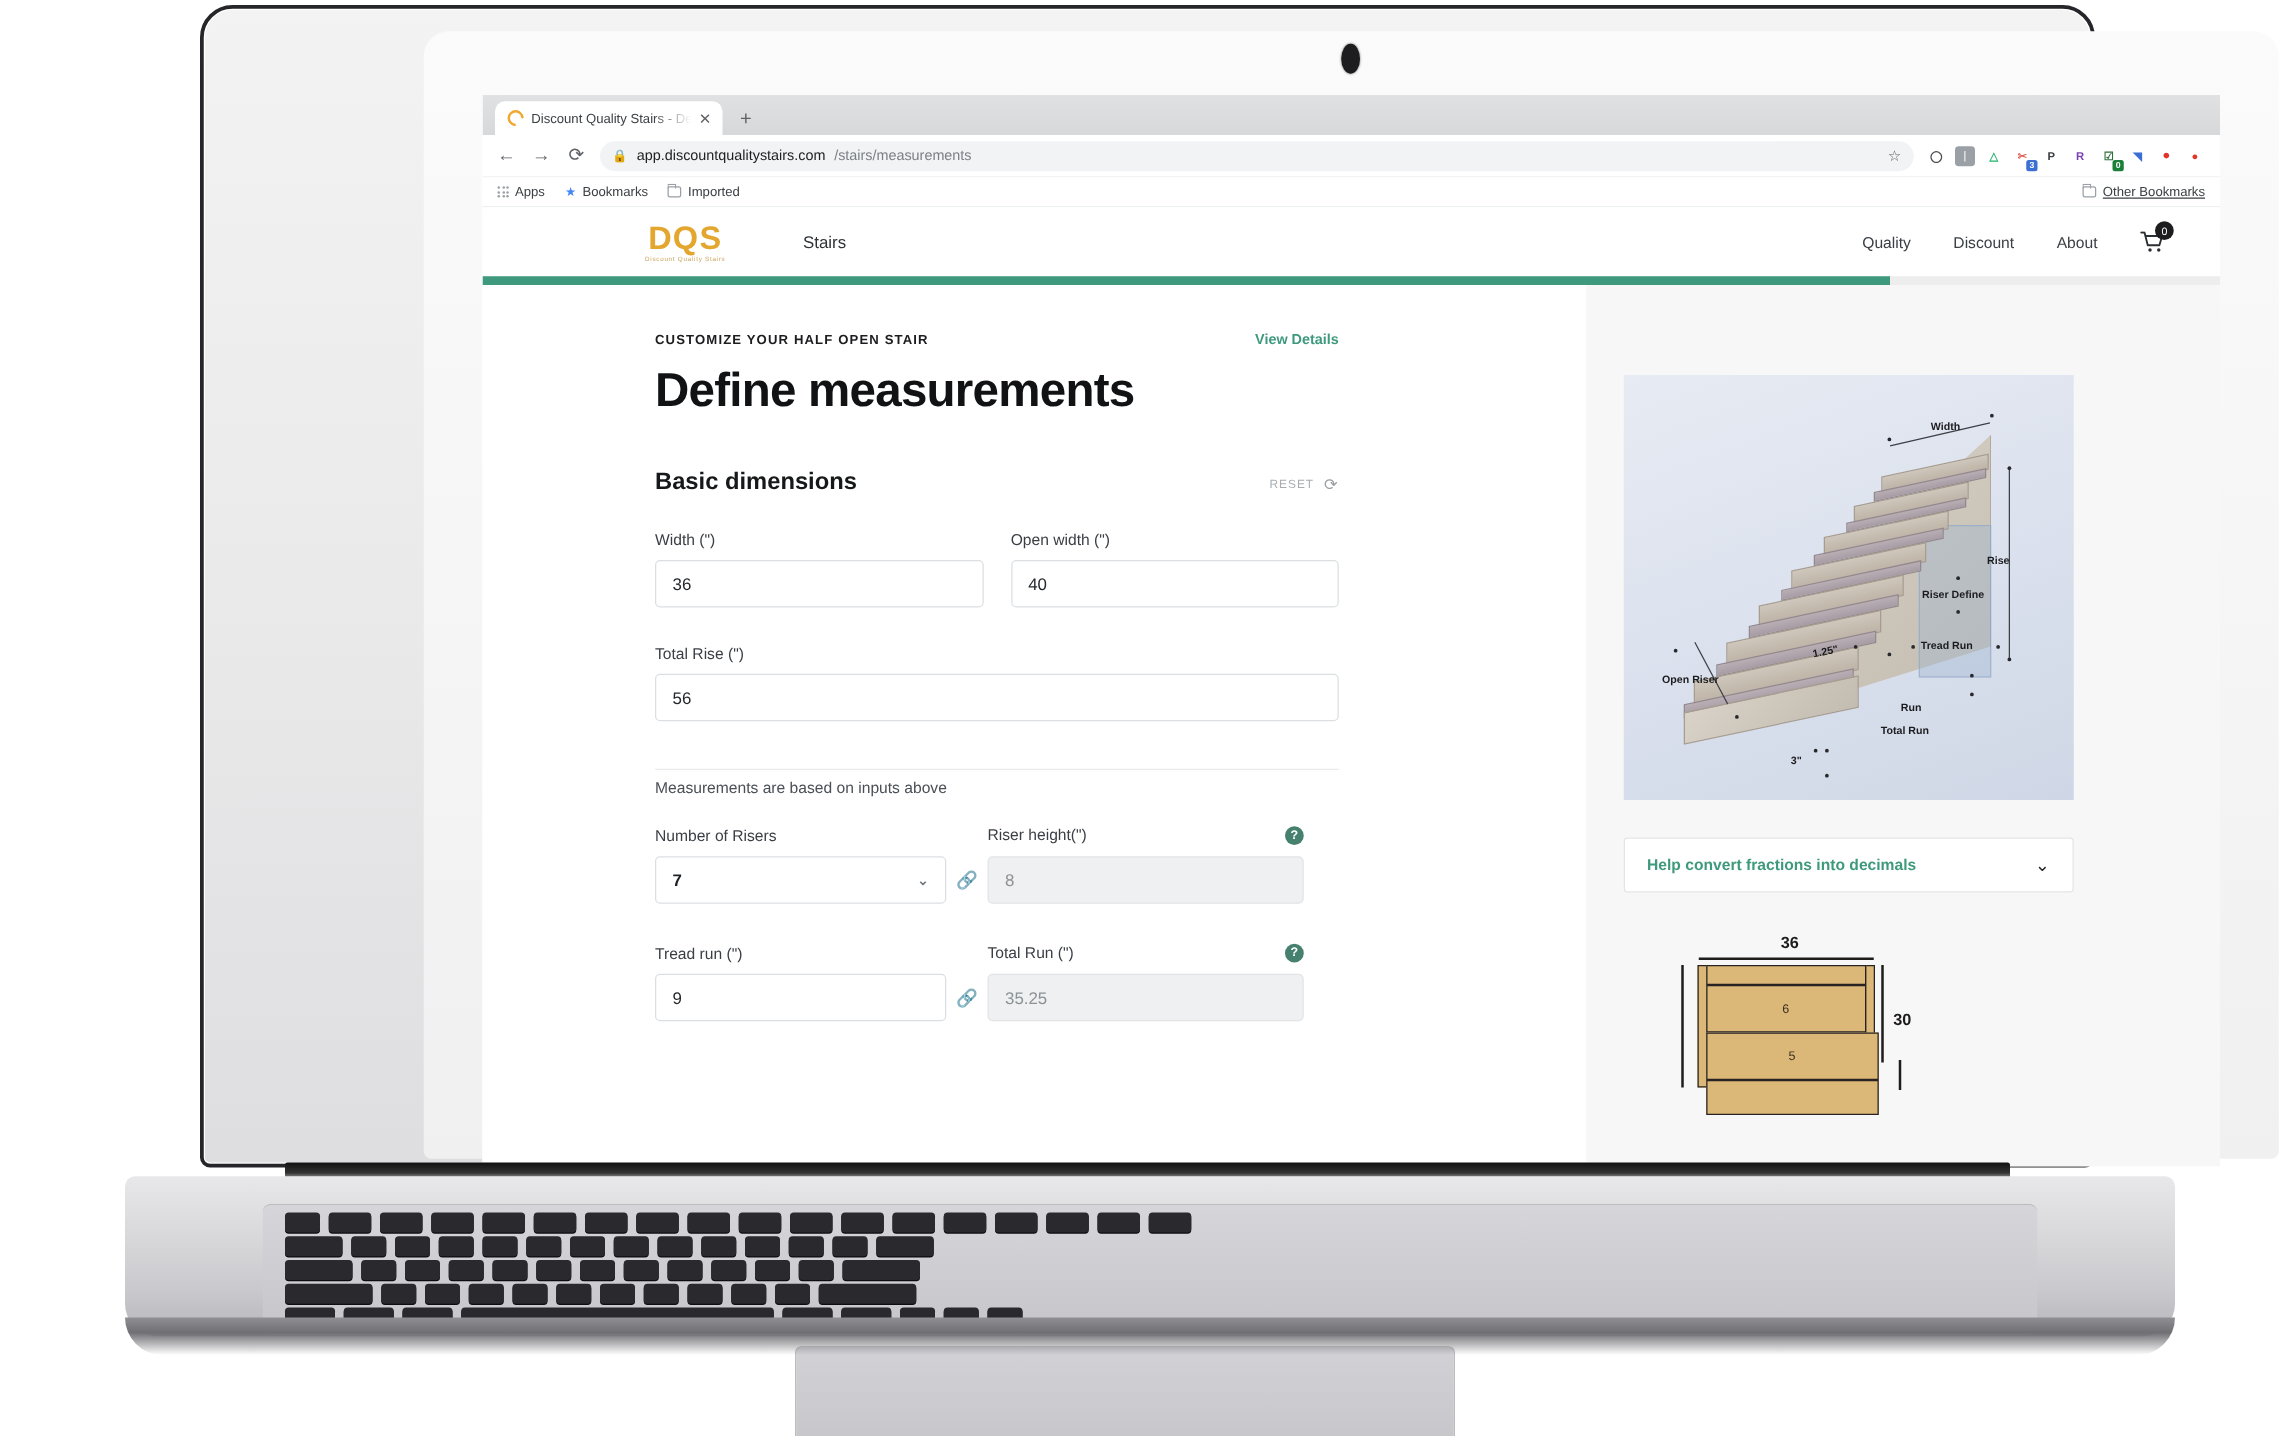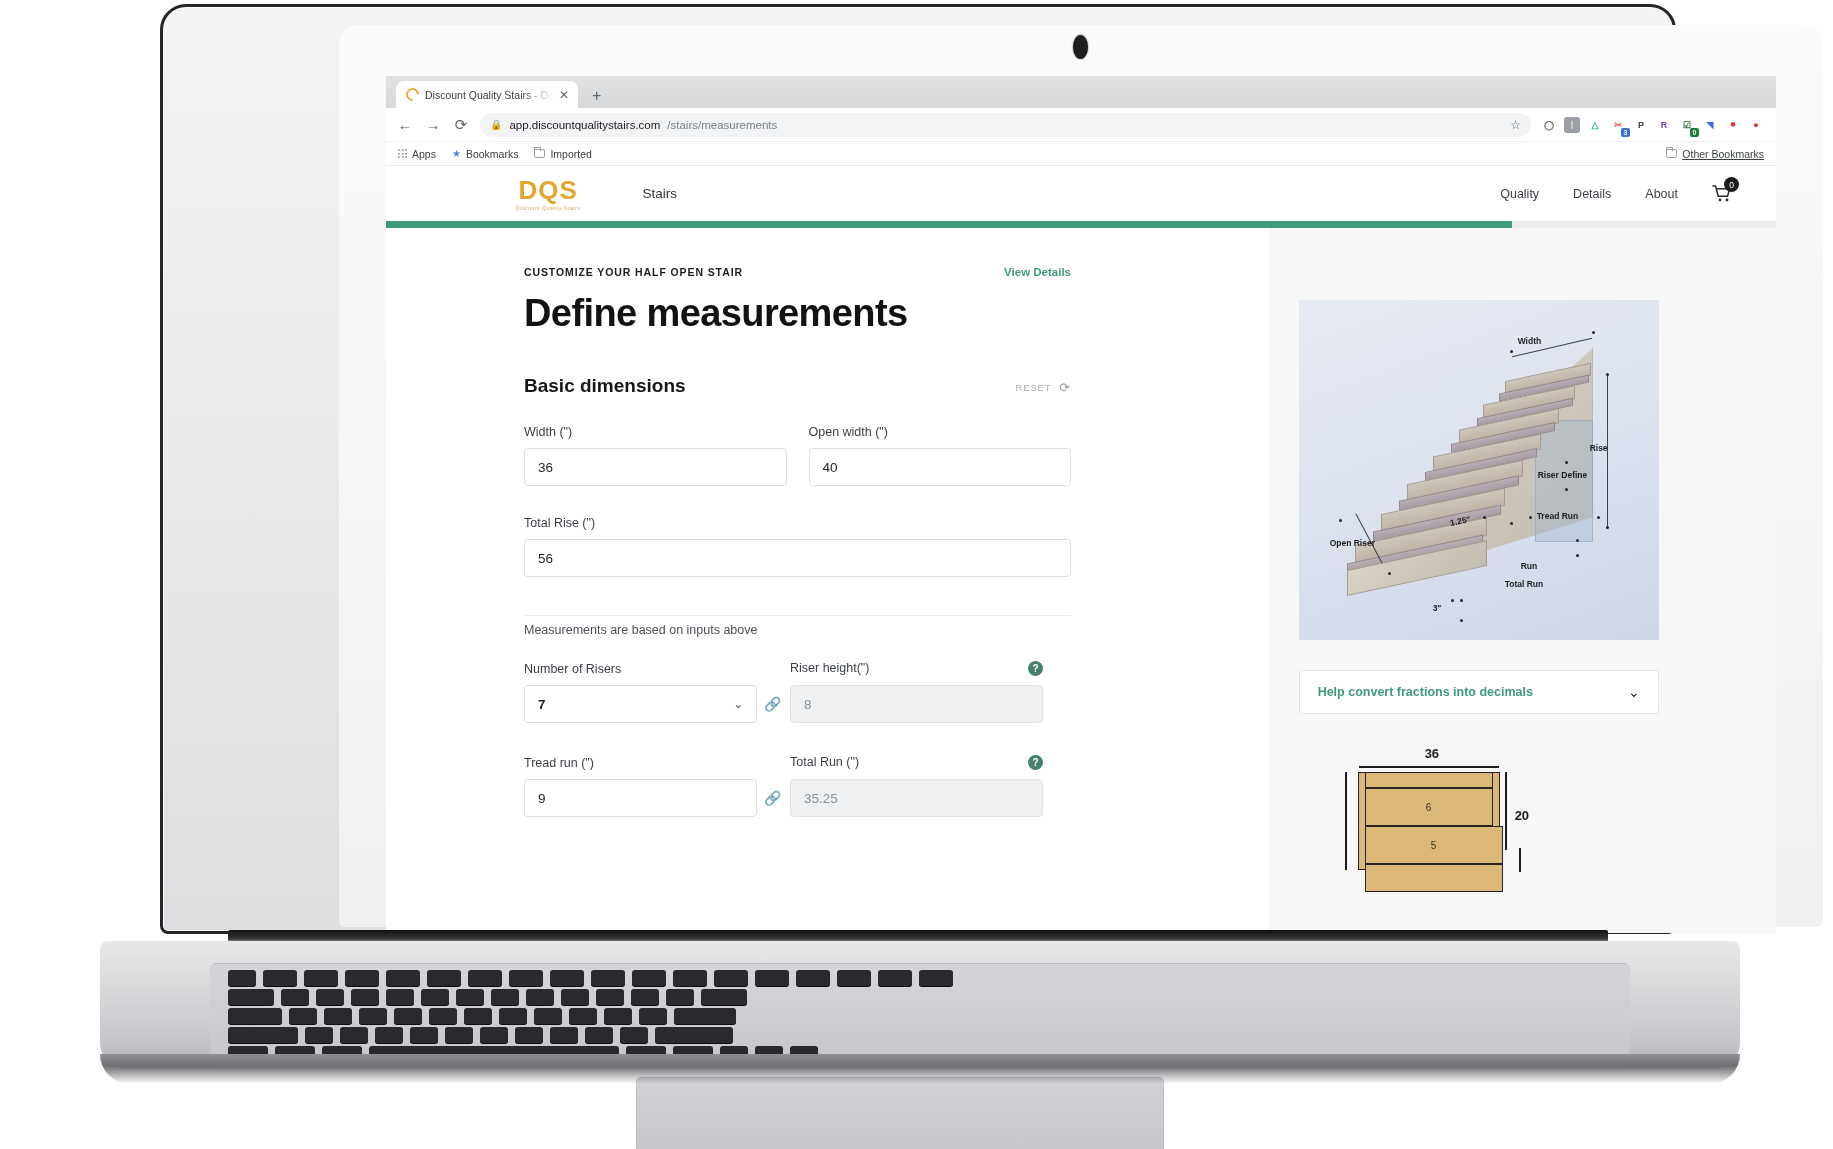--- a/index.html
+++ b/index.html
@@ -428,21 +428,21 @@
         <div class="site">
 
           <div class="site-header">
             <div class="logo-block">
               <span class="logo-dqs">DQS</span>
               <span class="logo-sub">Discount Quality Stairs</span>
             </div>
             <span class="nav-main">Stairs</span>
             <div class="nav-right">
               <span>Quality</span>
-              <span>Details</span>
+              <span>Discount</span>
               <span>About</span>
               <span class="cart-wrap">
                 <svg width="20" height="17" viewBox="0 0 20 17">
                   <path d="M1 1h2.6l2.6 10.2h9.3l2.2-7.4H5.2" fill="none" stroke="#2b2f33" stroke-width="1.5" stroke-linecap="round" stroke-linejoin="round"></path>
                   <circle cx="8" cy="15" r="1.4" fill="#2b2f33"></circle>
                   <circle cx="15" cy="15" r="1.4" fill="#2b2f33"></circle>
                 </svg>
                 <span class="cart-badge">0</span>
               </span>
             </div>
@@ -547,21 +547,21 @@
                 <div class="tread-top" style="left:100px;top:188px;width:120px;height:10px;transform:skewY(-12deg);"></div>
                 <div class="tread" style="left:82px;top:201px;width:124px;height:18px;transform:skewY(-12deg);"></div>
                 <div class="tread-top" style="left:74px;top:218px;width:128px;height:10px;transform:skewY(-12deg);"></div>
                 <div class="tread" style="left:56px;top:231px;width:132px;height:19px;transform:skewY(-12deg);"></div>
                 <div class="tread-top" style="left:48px;top:249px;width:136px;height:11px;transform:skewY(-12deg);"></div>
                 <div class="stringer" style="left:48px;top:255px;width:140px;height:26px;transform:skewY(-12deg);"></div>
 
                 <div class="dim-line" style="left:212px;top:47px;width:82px;height:1px;transform:rotate(-13deg);"></div>
                 <div class="dim-dot" style="left:211px;top:50px;"></div>
                 <div class="dim-dot" style="left:293px;top:31px;"></div>
-                <span class="dim-label" style="left:219px;top:36px;">Width</span>
+                <span class="dim-label" style="left:246px;top:36px;">Width</span>
 
                 <div class="dim-line" style="left:308px;top:74px;width:1px;height:154px;"></div>
                 <div class="dim-dot" style="left:307px;top:73px;"></div>
                 <div class="dim-dot" style="left:307px;top:226px;"></div>
                 <span class="dim-label" style="left:291px;top:143px;">Rise</span>
 
                 <div class="dim-dot" style="left:266px;top:161px;"></div>
                 <div class="dim-dot" style="left:266px;top:188px;"></div>
                 <span class="dim-label" style="left:239px;top:170px;">Riser Define</span>
 
@@ -591,21 +591,21 @@
               <div class="accordion">
                 <span class="accordion-label">Help convert fractions into decimals</span>
                 <span class="accordion-chev">⌄</span>
               </div>
 
               <div class="plan">
                 <span class="plan-num" style="left:126px;top:-4px;">36</span>
                 <div class="plan-dimline" style="left:60px;top:16px;width:140px;height:2px;"></div>
                 <div class="plan-dimline" style="left:46px;top:22px;width:2px;height:98px;"></div>
                 <div class="plan-dimline" style="left:206px;top:22px;width:2px;height:78px;"></div>
-                <span class="plan-num" style="left:216px;top:58px;">20</span>
+                <span class="plan-num" style="left:216px;top:58px;">30</span>
                 <div class="plan-dimline" style="left:220px;top:98px;width:2px;height:24px;"></div>
 
                 <div class="plan-rail" style="left:59px;top:22px;width:8px;height:98px;"></div>
                 <div class="plan-rail" style="left:193px;top:22px;width:8px;height:72px;"></div>
                 <div class="plan-step" style="left:66px;top:22px;width:128px;height:16px;"></div>
                 <div class="plan-step" style="left:66px;top:38px;width:128px;height:38px;">6</div>
                 <div class="plan-step" style="left:66px;top:76px;width:138px;height:38px;">5</div>
                 <div class="plan-step" style="left:66px;top:114px;width:138px;height:28px;"></div>
               </div>
 

